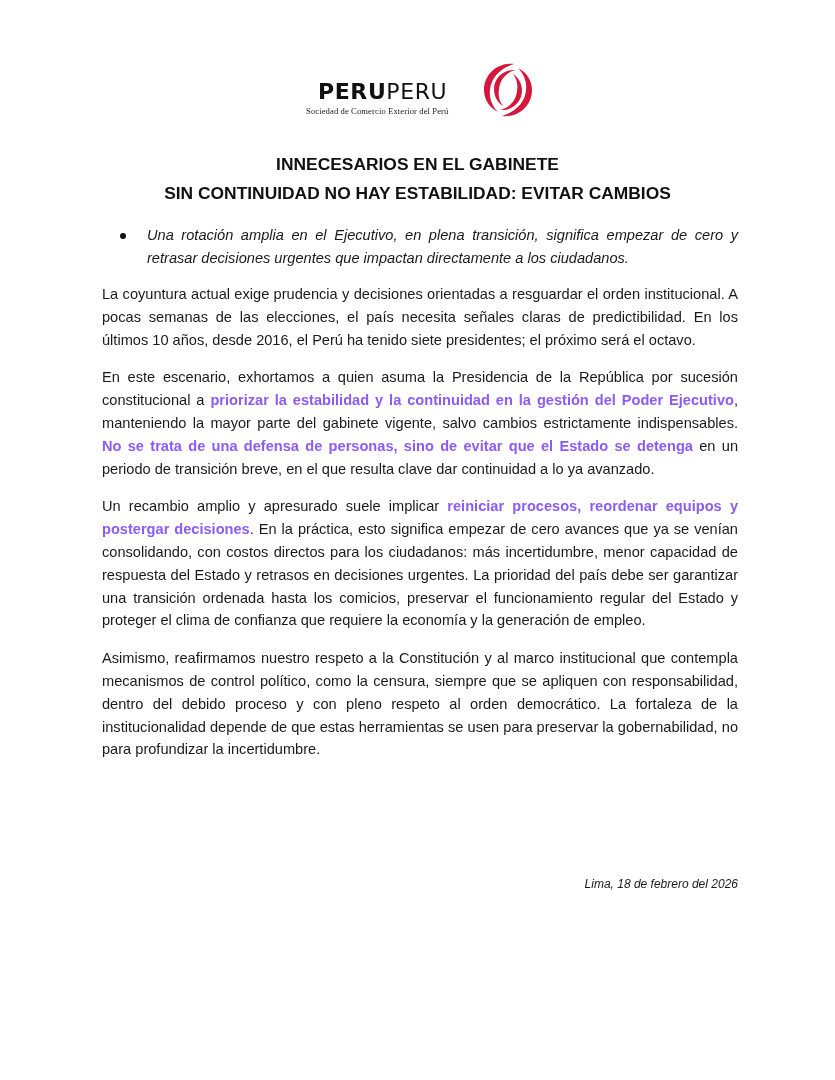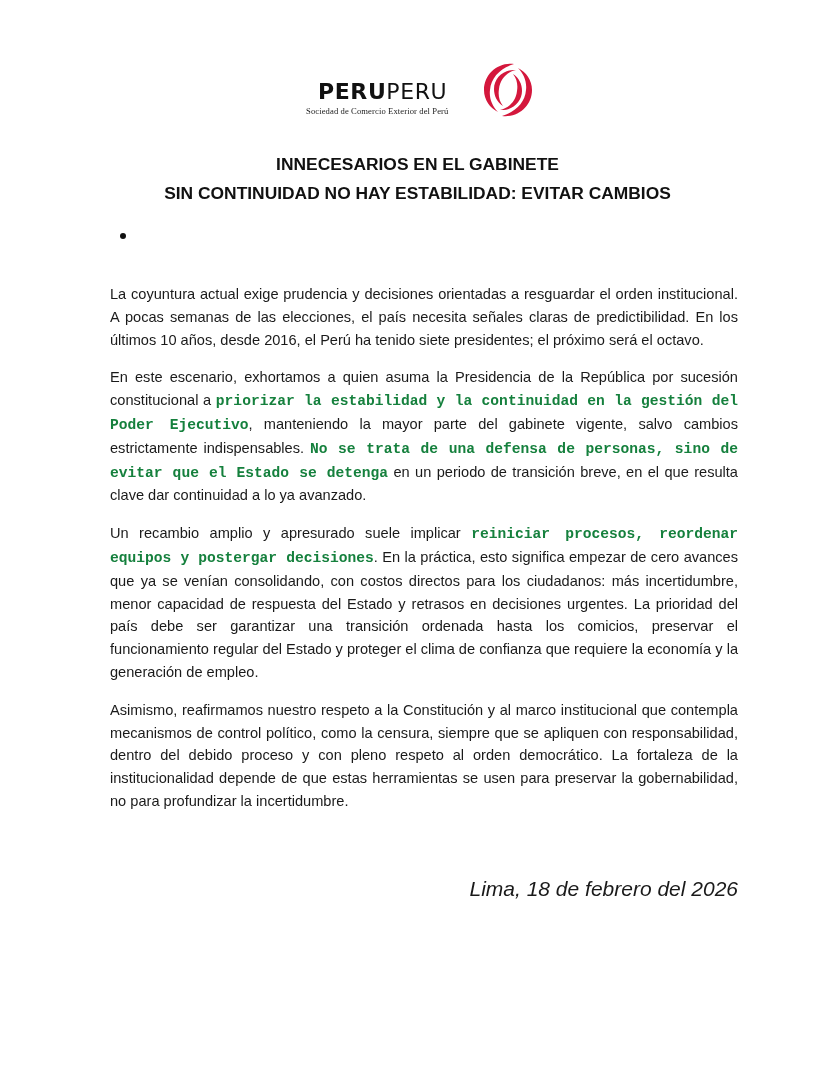--- a/index.html
+++ b/index.html
@@ -101,33 +101,33 @@
       background: #111;
     }
     
     .body {
       position: absolute;
       left: 98px;
       top: 283px;
       width: 640px;
     }
     .para {
-      margin: 0 0 15px 12px;
+      margin: 0 0 15px 4px;
       font-size: 14.6px;
       line-height: 22.8px;
       text-align: justify;
       color: #1a1a1a;
     }
-    .para b { font-weight: bold; color: #15803d; font-family: Liberation Mono, monospace; }
+    .para b { font-weight: bold; color: #8b5cf6; }
     .date {
       position: absolute;
       right: 97px;
       top: 877px;
       font-style: italic;
-      font-size: 21px;
+      font-size: 12px;
       color: #1a1a1a;
       text-align: right;
       white-space: nowrap;
     }
   </style>
 </head>
 <body>
 
 <div class="page">
 
@@ -145,20 +145,21 @@
   </div>
 
   <div class="title">
     <div>INNECESARIOS EN EL GABINETE</div>
     <div>SIN CONTINUIDAD NO HAY ESTABILIDAD: EVITAR CAMBIOS</div>
   </div>
 
   <ul class="bullet-list">
     <li class="bullet-item">
       <span class="bullet-dot"></span>
+      <span>Una rotación amplia en el Ejecutivo, en plena transición, significa empezar de cero y retrasar decisiones urgentes que impactan directamente a los ciudadanos.</span>
     </li>
   </ul>
 
   <div class="body">
     <p class="para">
       <span>La coyuntura actual exige prudencia y decisiones orientadas a resguardar el orden institucional. A pocas semanas de las elecciones, el país necesita señales claras de predictibilidad. En los últimos 10 años, desde 2016, el Perú ha tenido siete presidentes; el próximo será el octavo.</span>
     </p>
     <p class="para"><span>En este escenario, exhortamos a quien asuma la Presidencia de la República por sucesión constitucional a </span><b>priorizar la estabilidad y la continuidad en la gestión del Poder Ejecutivo</b><span>, manteniendo la mayor parte del gabinete vigente, salvo cambios estrictamente indispensables. </span><b>No se trata de una defensa de personas, sino de evitar que el Estado se detenga</b><span> en un periodo de transición breve, en el que resulta clave dar continuidad a lo ya avanzado.</span></p>
     <p class="para"><span>Un recambio amplio y apresurado suele implicar </span><b>reiniciar procesos, reordenar equipos y postergar decisiones</b><span>. En la práctica, esto significa empezar de cero avances que ya se venían consolidando, con costos directos para los ciudadanos: más incertidumbre, menor capacidad de respuesta del Estado y retrasos en decisiones urgentes. La prioridad del país debe ser garantizar una transición ordenada hasta los comicios, preservar el funcionamiento regular del Estado y proteger el clima de confianza que requiere la economía y la generación de empleo.</span></p>
     <p class="para">

